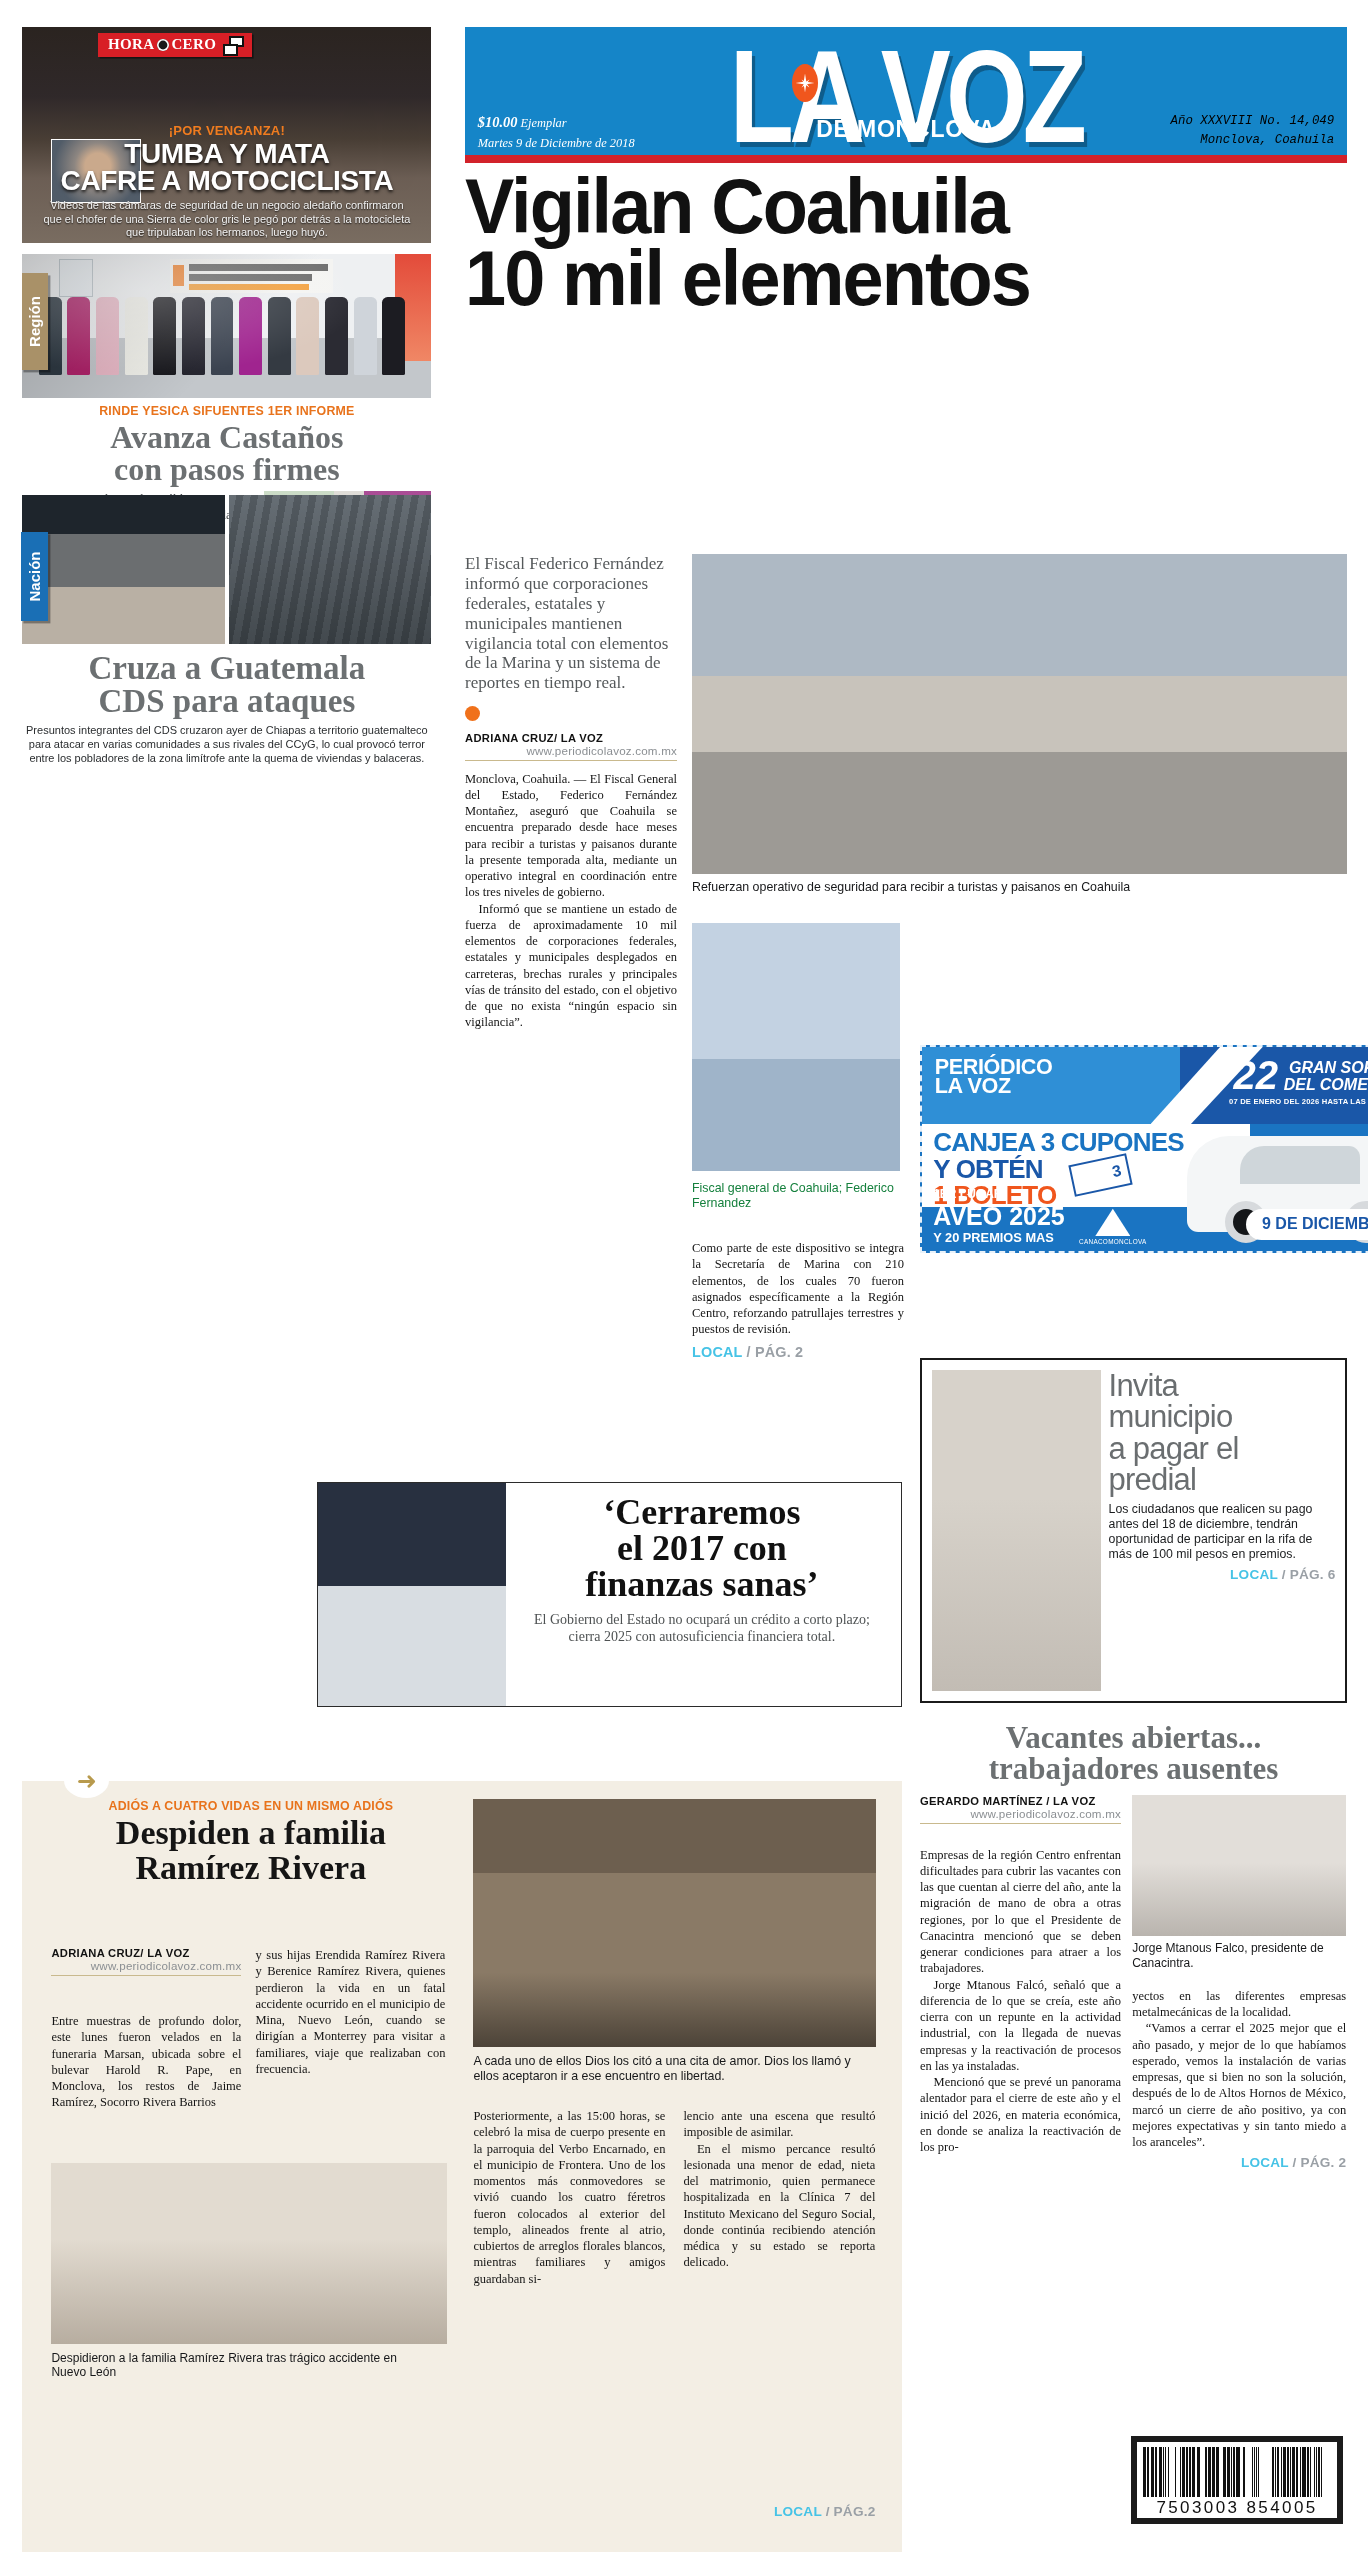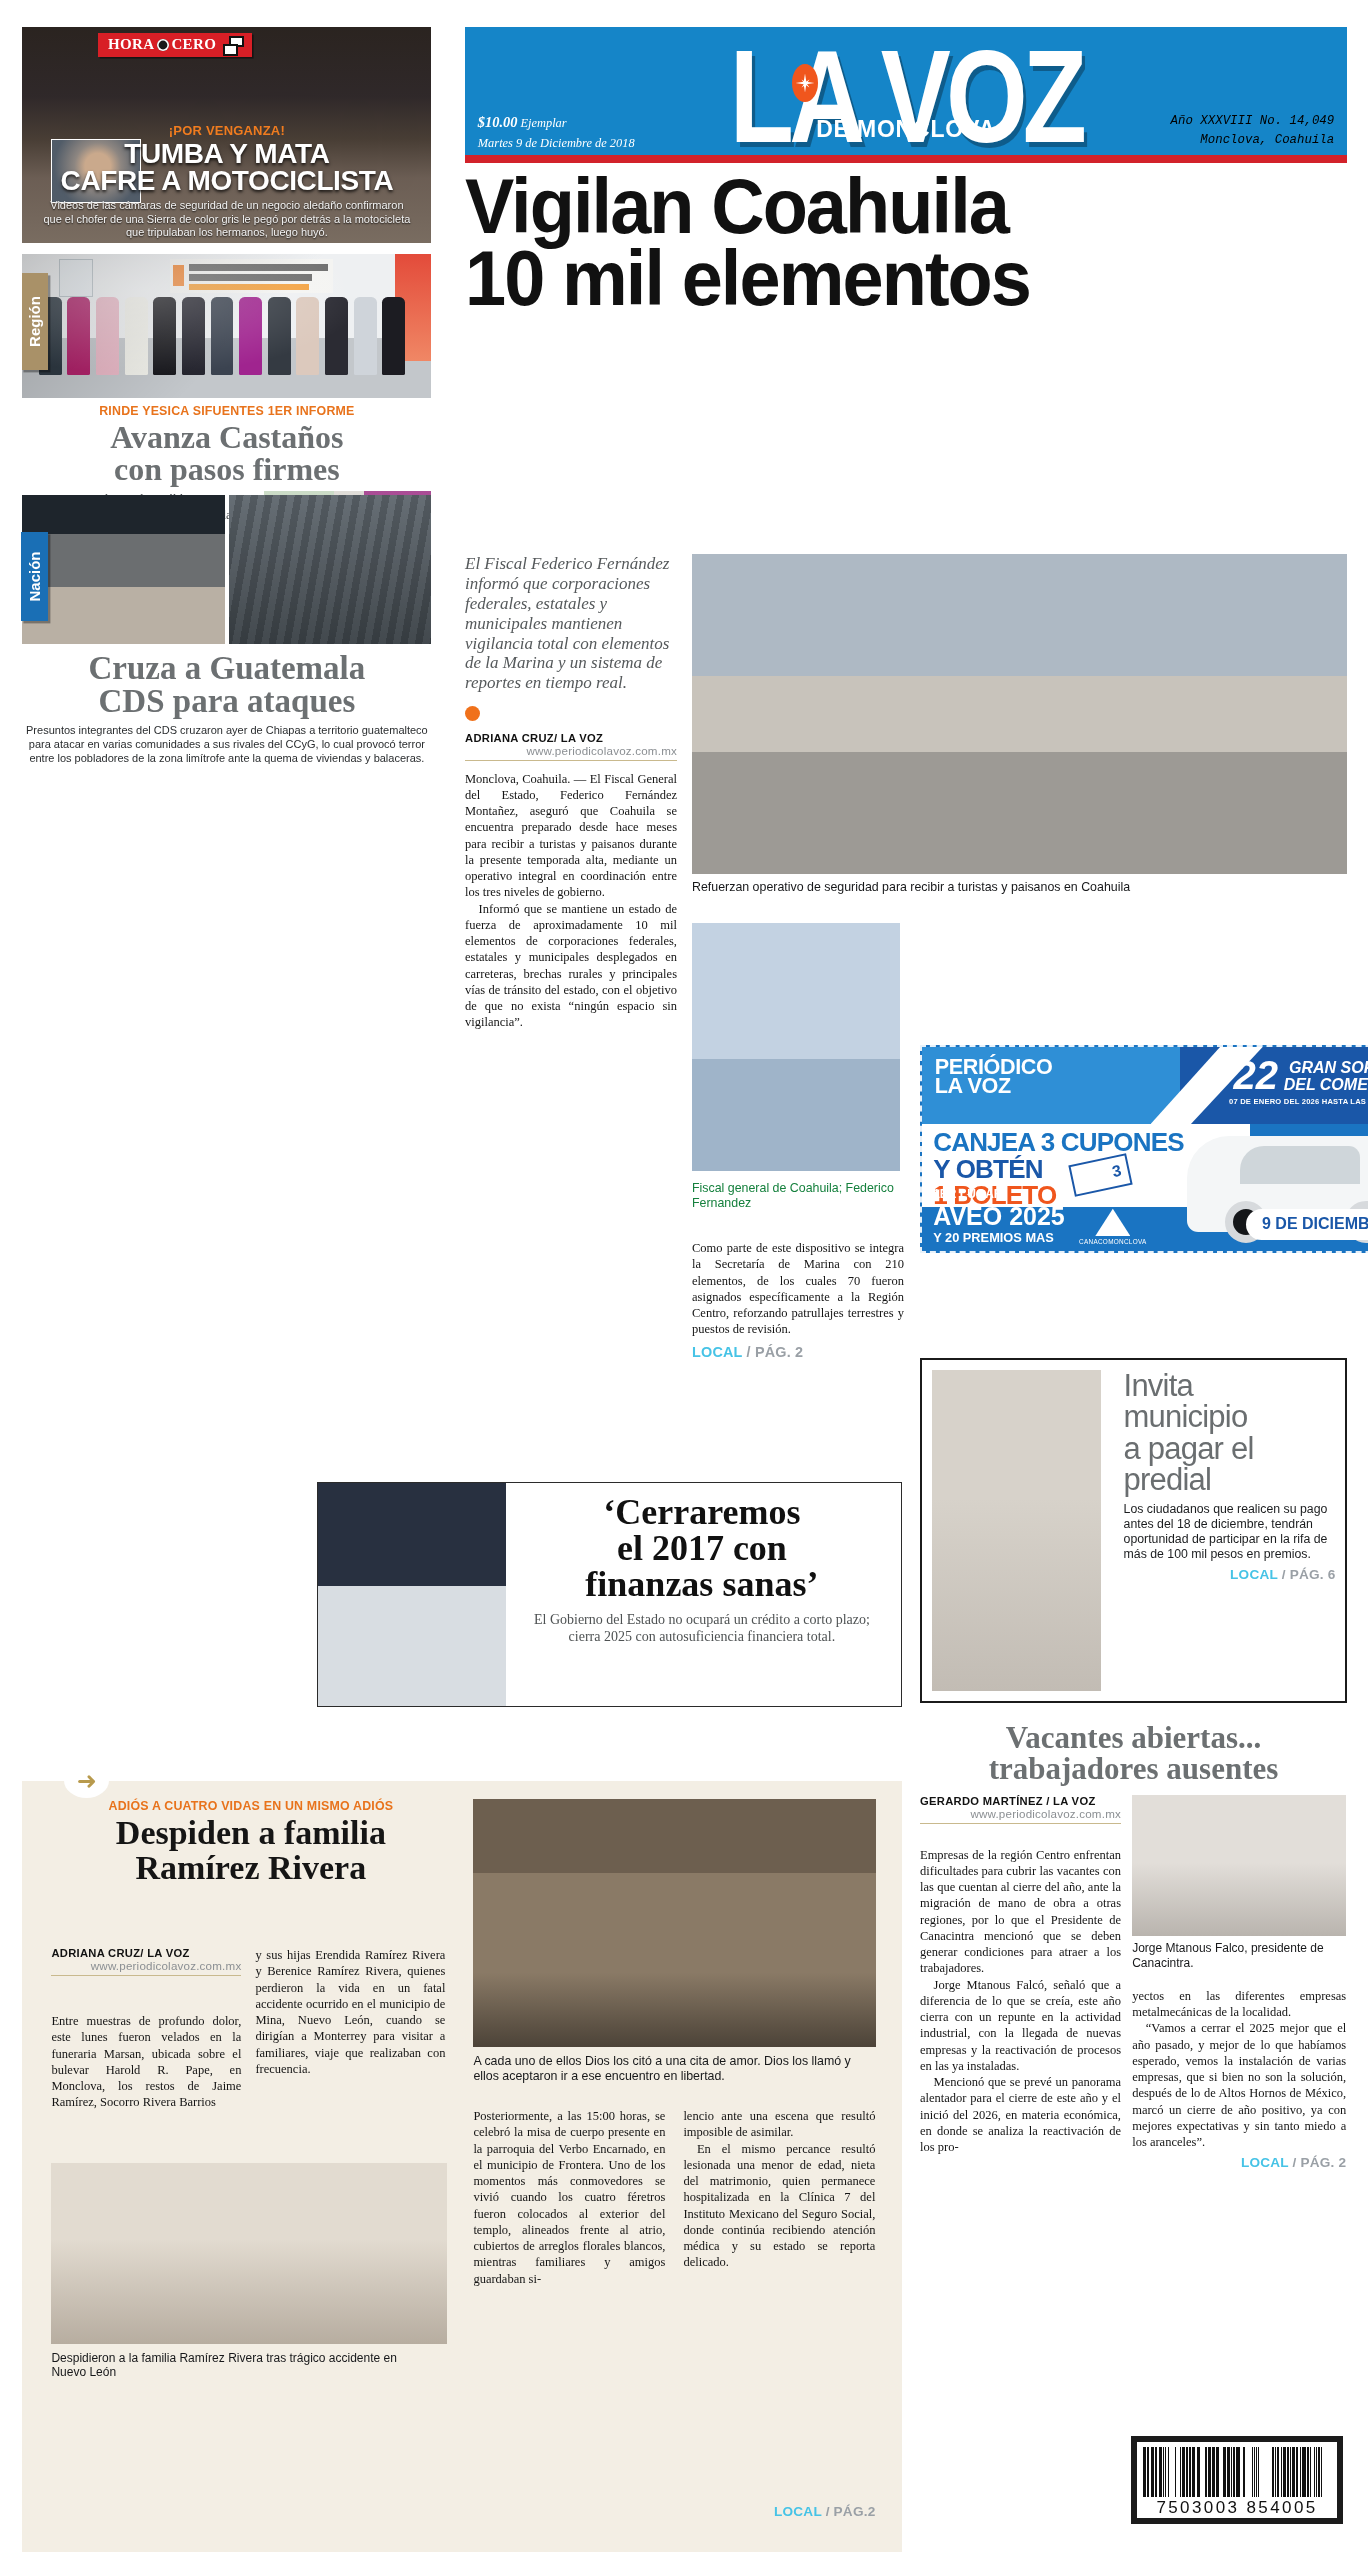--- a/index.html
+++ b/index.html
@@ -145,21 +145,21 @@
              font-family:Liberation Mono, monospace; font-style:italic; font-size:12.4px; line-height:1.5;}
   #mh-rule{ position:absolute; left:465px; top:155px; width:882px; height:8px; background:#d2222a; }
 
   
   #main-head{ position:absolute; left:465px; top:171px; width:887px;
               font-weight:bold; font-size:77px; line-height:.93; color:#111;
               letter-spacing:-2px; transform:scaleX(.96); transform-origin:left top;}
 
   
   #lead-col{ position:absolute; left:465px; top:554px; width:212px; }
-  #lead-deck{ font-family:"Liberation Serif", serif; font-size:17px; line-height:1.17; color:#55595b;font-style:italic;}
+  #lead-deck{ font-family:"Liberation Serif", serif; font-size:17px; line-height:1.17; color:#55595b;}
   #lead-dot{ width:15px;height:15px;border-radius:50%;background:#f0711b;margin:12.8px 0 11.2px;}
   #lead-byline{ margin-bottom:9.6px; }
   #lead-body{ margin-top:4.8px; }
 
   
   #truck{ position:absolute; left:692px; top:554px; width:655px; height:320px;
           background:#b0b6bb; overflow:hidden; }
   #truck::after{content:"";position:absolute;inset:0;
     background:linear-gradient(180deg,#aeb9c4 0 38%, #c8c3bb 38% 62%, #9d9a95 62% 100%);}
   #truck .sky{position:absolute;left:0;top:0;right:0;height:38%;background:linear-gradient(180deg,#c8d4de,#e3e7ea);}
@@ -223,21 +223,21 @@
   #cp-aveo{ position:absolute; left:11.2px; bottom:24px; color:#fff; font-weight:bold; font-size:25px; line-height:.9;}
   #cp-mas{ position:absolute; left:11.2px; bottom:6.4px; color:#fff; font-weight:bold; font-size:12.8px;}
   #cp-canaco{ position:absolute; left:157px; bottom:6.4px; text-align:center; color:#fff;}
   #cp-canaco .tri{ width:35px;height:29px;margin:0 auto;
     background:#fff; clip-path: polygon(50% 6%, 100% 100%, 0 100%);}
   #cp-canaco .lbl{ font-size:6.4px; letter-spacing:0.3px; margin-top:1.6px; }
   #cp-date{ position:absolute; right:11.2px; bottom:11.2px; background:#fff; color:#1a57a8;
             font-weight:bold; font-size:16px; padding:6.4px 16px; border-radius:17.6px; }
 
   #predial{ position:absolute; left:920px; top:1358px; width:427px; height:345px;
-            border:2.4px solid #1b1b1b; background:#fff; padding:9.6px; display:flex; gap:23px;}
+            border:2.4px solid #1b1b1b; background:#fff; padding:9.6px; display:flex; gap:8px;}
   #predial-photo{ width:169px; background:#c9c4bd; position:relative; overflow:hidden; }
   #predial-photo::after{content:"";position:absolute;inset:0;
     background:linear-gradient(180deg,#d7d2ca 0 40%, #c2bcb4 100%);}
   #predial-photo .head{position:absolute;left:22%;top:12%;width:50%;height:34%;background:#dcb493;border-radius:46%;}
   #predial-photo .hair{position:absolute;left:20%;top:8%;width:54%;height:16%;background:#241d19;border-radius:50% 50% 0 0;}
   #predial-photo .beard{position:absolute;left:28%;top:34%;width:38%;height:16%;background:#3a2e26;border-radius:0 0 50% 50%;}
   #predial-photo .shirt{position:absolute;left:2%;top:46%;width:96%;height:54%;background:#cfe0f0;border-radius:26% 26% 0 0;}
   #predial-right{ flex:1; }
   #predial-head{ font-size:31px; line-height:1.02; color:#6a6e70; letter-spacing:-0.8px; }
   #predial-deck{ font-size:12.3px; line-height:1.21; color:#1b1d1f; margin-top:6.4px; }

